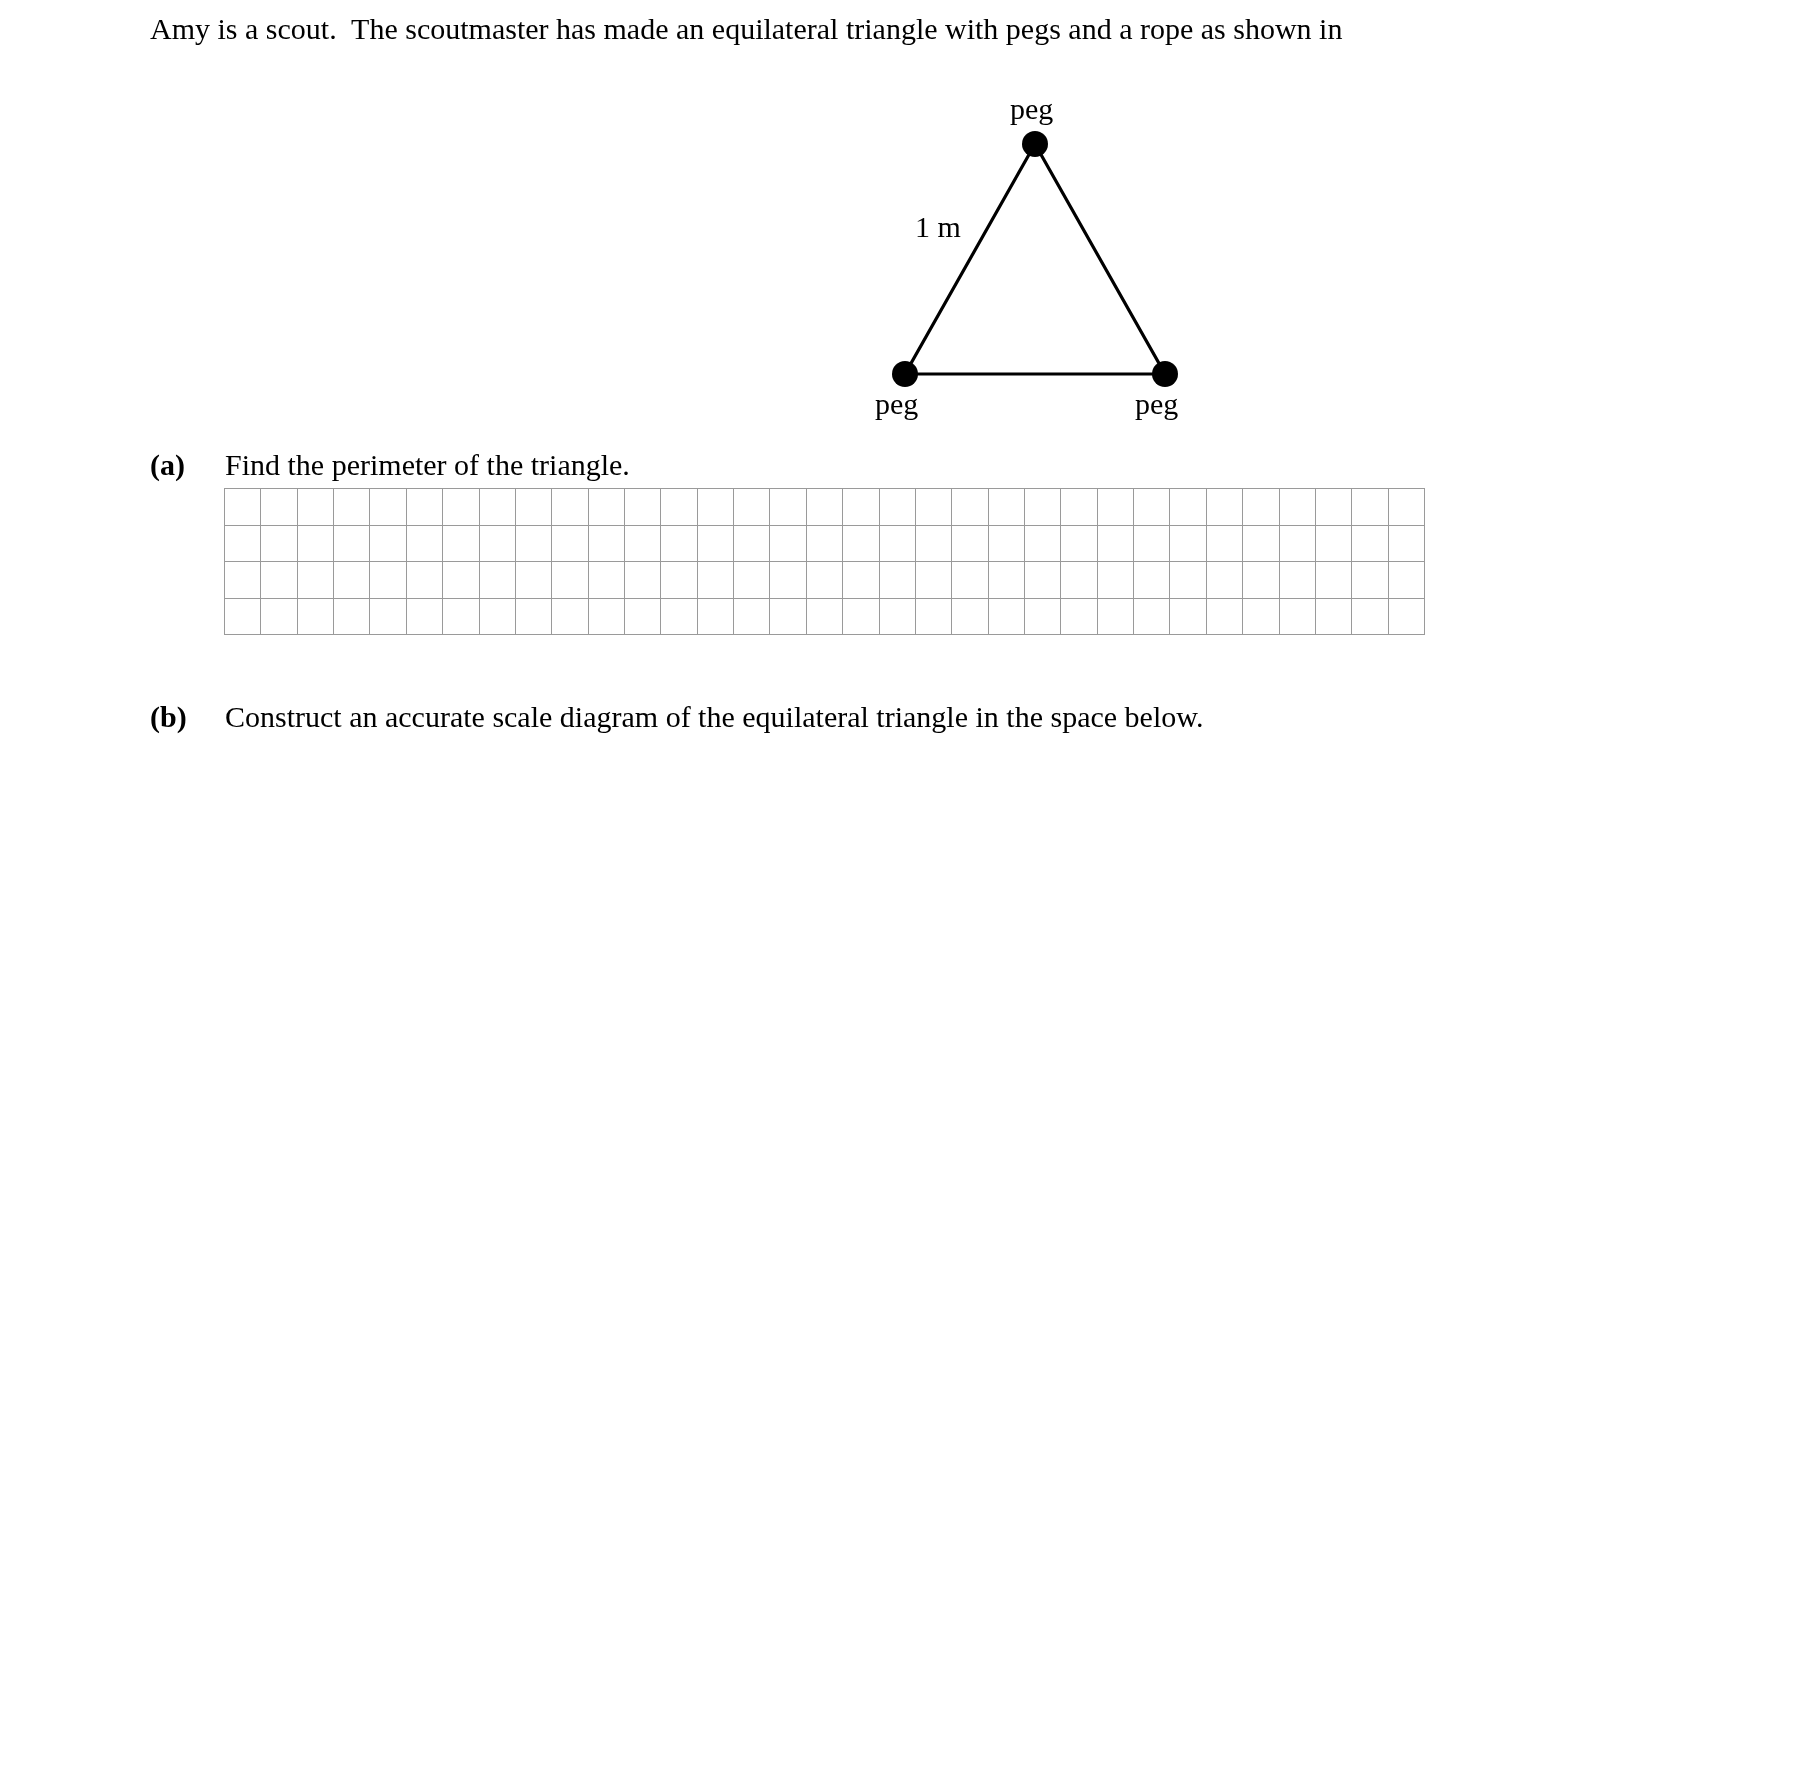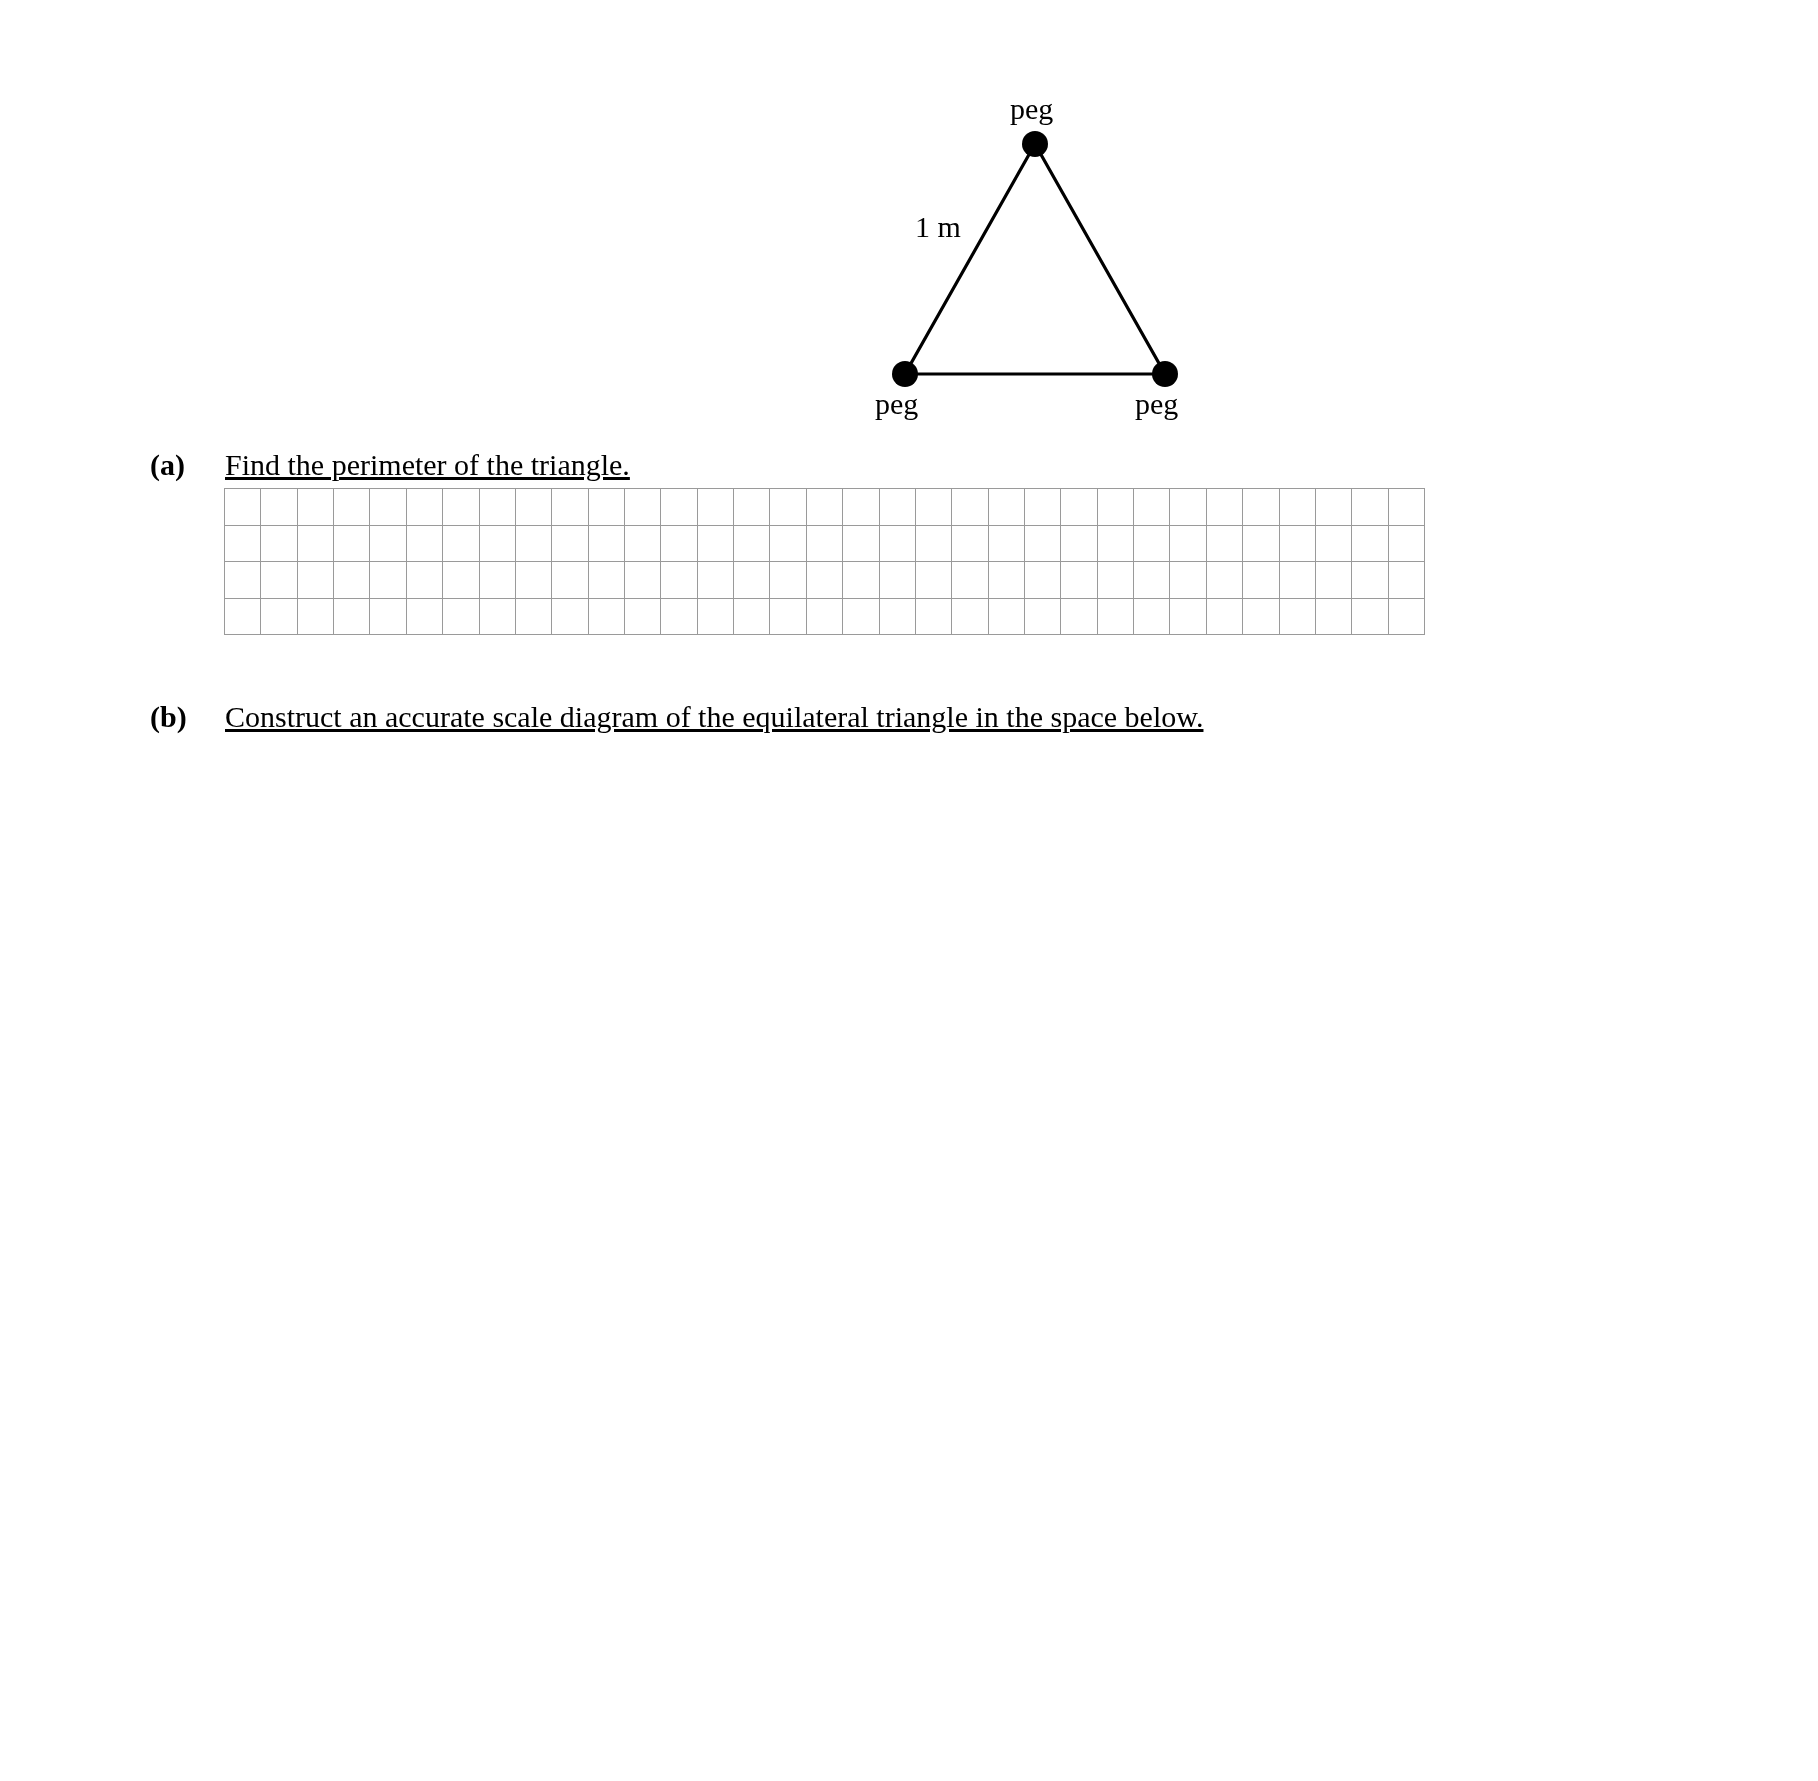--- a/index.html
+++ b/index.html
@@ -66,21 +66,21 @@
   }
   .part-a { left: 150px; top: 445px; }
   .part-b { left: 150px; top: 697px; }
 
   .part-row { display: flex; align-items: flex-start; }
   .part-tag {
     font-weight: bold;
     width: 75px;
     flex: 0 0 75px;
   }
-  .part-body { flex: 1 1 auto; text-decoration: underline; }
+  .part-body { flex: 1 1 auto; }
   .part-body .line { display: block; white-space: pre-wrap; }
 
   
   .answer-grid {
     position: absolute;
     left: 224px;
     top: 488px;
     width: 1201px;
     height: 147px;
     border-top: 1.5px solid #9a9a9a;
@@ -105,20 +105,21 @@
     width: 1500px;
     height: 940px;
   }
 </style>
 </head>
 <body>
 
 <div class="page">
 
   <div class="intro">
+    <span class="line">Amy is a scout.  The scoutmaster has made an equilateral triangle with pegs and a rope as shown in</span>
   </div>
 
   <div class="diagram">
     <svg width="420" height="350" viewBox="0 0 420 350">
       <polygon points="205,55 75,285 335,285" fill="none" stroke="#000000" stroke-width="3.2"></polygon>
       <circle cx="205" cy="55" r="13" fill="#000000"></circle>
       <circle cx="75" cy="285" r="13" fill="#000000"></circle>
       <circle cx="335" cy="285" r="13" fill="#000000"></circle>
     </svg>
     <span class="diag-label lbl-top">peg</span>

